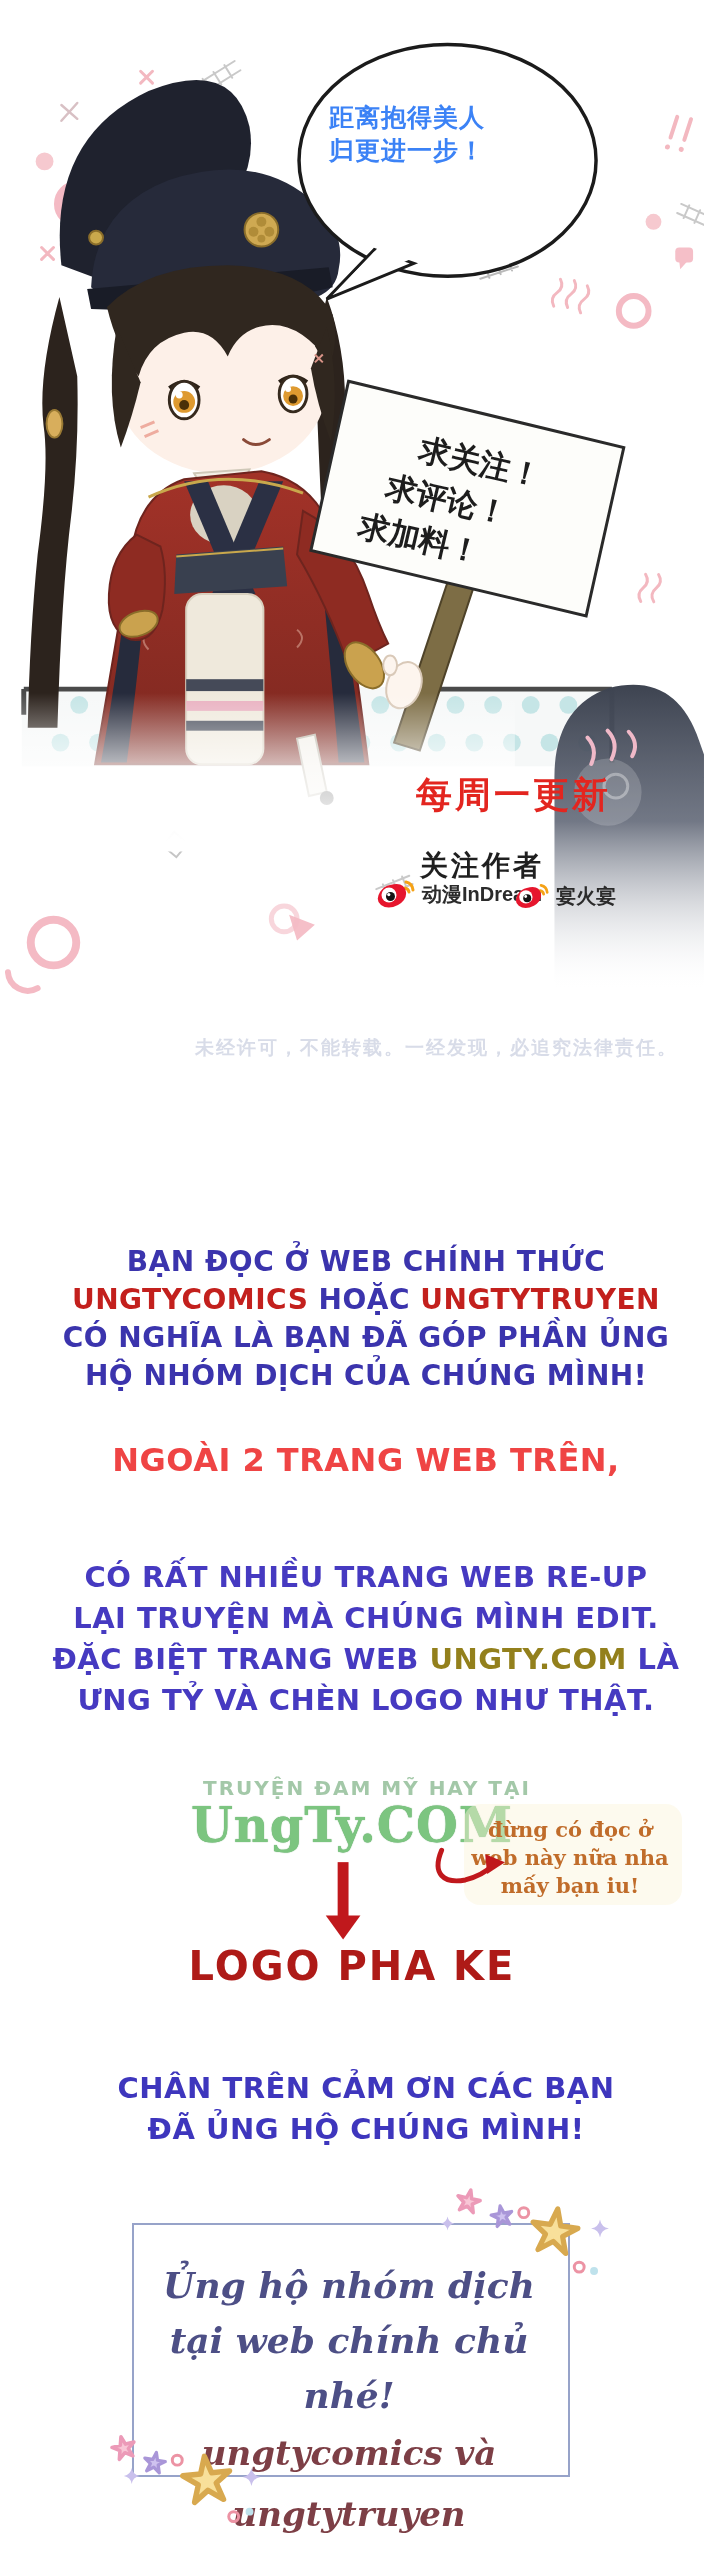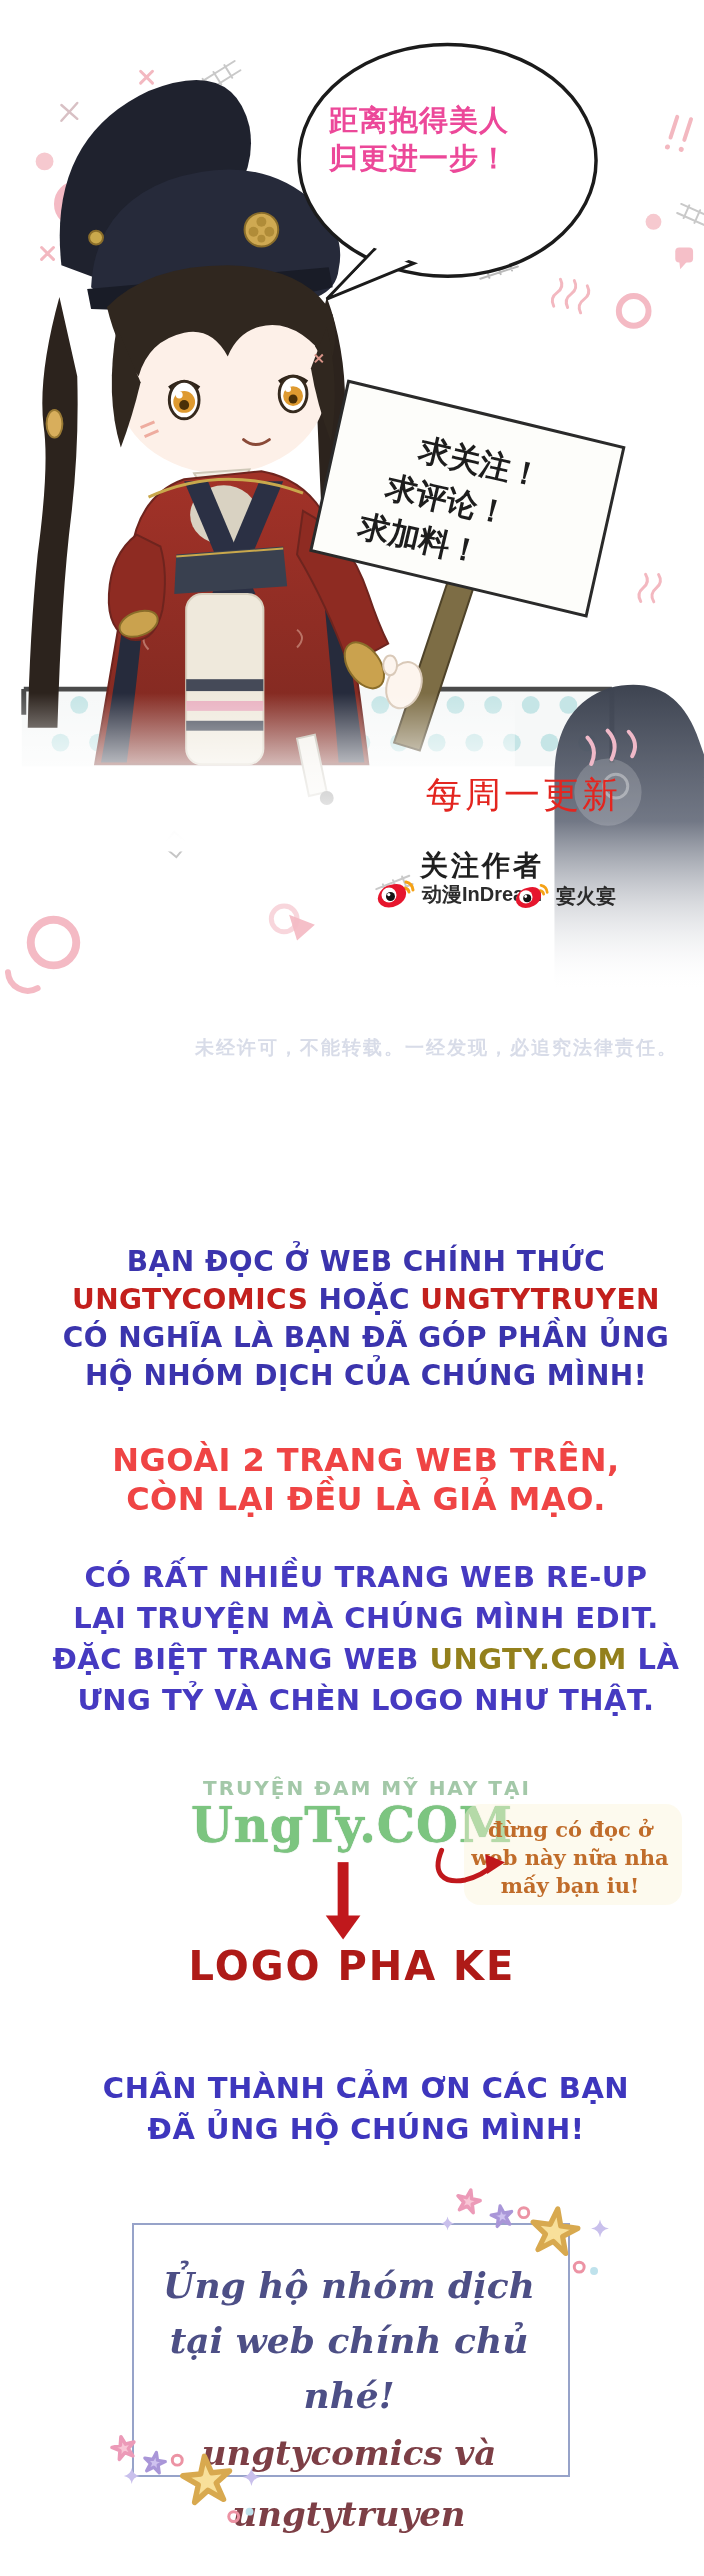--- a/index.html
+++ b/index.html
@@ -4,30 +4,30 @@
 <style>
   html,body{margin:0;padding:0;background:#ffffff;}
   .page{position:relative;width:704px;height:2576px;background:#ffffff;overflow:hidden;
         font-family:"Liberation Sans",sans-serif;}
   .abs{position:absolute;}
   svg{display:block;}
 
   
   .art-svg{position:absolute;left:0;top:0;}
   .bubble-text{position:absolute;left:329px;top:101px;width:248px;
-     font-family:"DejaVu Sans",sans-serif;font-weight:bold;font-size:29px;line-height:1.32;
-     color:#ec4899;letter-spacing:1px;}
+     font-family:"DejaVu Sans",sans-serif;font-weight:bold;font-size:25px;line-height:1.32;
+     color:#3b82f6;letter-spacing:1px;}
   .sign-text{position:absolute;left:343px;top:408px;width:248px;
      transform:rotate(13deg);transform-origin:top left;
      font-family:"DejaVu Sans",sans-serif;font-weight:bold;font-size:31px;line-height:44px;
      color:#1d1d1d;text-align:center;}
   .sign-text .l1{transform:translateX(22px);}
   .sign-text .l2{transform:translateX(-2px);}
   .sign-text .l3{transform:translateX(-20px);}
-  .update-note{position:absolute;left:426px;top:771px;font-size:36px;font-weight:normal;
+  .update-note{position:absolute;left:416px;top:771px;font-size:36px;font-weight:bold;
      color:#e3251f;letter-spacing:3px;font-family:"DejaVu Sans",sans-serif;}
   .follow-heading{position:absolute;left:420px;top:847px;font-size:28px;font-weight:bold;
      color:#1f1f1f;letter-spacing:3px;}
   .weibo-row{position:absolute;display:flex;align-items:center;gap:4px;}
   .weibo-row .name{font-size:20px;font-weight:bold;color:#2b2b2b;}
   .w1{left:376px;top:876px;}
   .w2{left:514px;top:880px;}
 
   
   .watermark{position:absolute;right:26px;top:1035px;font-size:19px;letter-spacing:2px;
@@ -324,21 +324,20 @@
 
   <div class="vblock notice1">
     <div>BẠN ĐỌC Ở WEB CHÍNH THỨC</div>
     <div><span class="red">UNGTYCOMICS</span><span class="blue"> HOẶC </span><span class="red">UNGTYTRUYEN</span></div>
     <div>CÓ NGHĨA LÀ BẠN ĐÃ GÓP PHẦN ỦNG</div>
     <div>HỘ NHÓM DỊCH CỦA CHÚNG MÌNH!</div>
   </div>
 
   <div class="vblock notice2">
     <div>NGOÀI 2 TRANG WEB TRÊN,</div>
-    <div>CÒN LẠI ĐỀU LÀ GIẢ MẠO.</div>
   </div>
 
   <div class="vblock notice3">
     <div>CÓ RẤT NHIỀU TRANG WEB RE-UP</div>
     <div>LẠI TRUYỆN MÀ CHÚNG MÌNH EDIT.</div>
     <div><span>ĐẶC BIỆT TRANG WEB </span><span class="olive">UNGTY.COM</span><span> LÀ</span></div>
     <div>ƯNG TỶ VÀ CHÈN LOGO NHƯ THẬT.</div>
   </div>
 
   <div class="logo-tagline">TRUYỆN ĐAM MỸ HAY TẠI</div>
@@ -354,21 +353,21 @@
   <svg class="abs" style="left:0;top:1763px;" width="704" height="228" viewBox="0 0 711 230">
     <path d="M446,88 C436,112 448,122 470,118 C482,115 491,110 498,103" fill="none" stroke="#c0181c" stroke-width="5" stroke-linecap="round"></path>
     <polygon points="490,92 510,100 492,112" fill="#c0181c"></polygon>
     <rect x="341" y="100" width="11" height="56" fill="#c0181c"></rect>
     <polygon points="329,154 364,154 346.5,178" fill="#c0181c"></polygon>
   </svg>
 
   <div class="logo-caption">LOGO PHA KE</div>
 
   <div class="vblock thanks">
-    <div>CHÂN THÀNH CẢM ƠN CÁC BẠN</div>
+    <div>CHÂN TRÊN CẢM ƠN CÁC BẠN</div>
     <div>ĐÃ ỦNG HỘ CHÚNG MÌNH!</div>
   </div>
 
   <div class="support-box"></div>
   <div class="support-text">
     <div class="s1">Ủng hộ nhóm dịch</div>
     <div class="s2">tại web chính chủ nhé!</div>
     <div class="s3">ungtycomics và ungtytruyen</div>
   </div>
 

